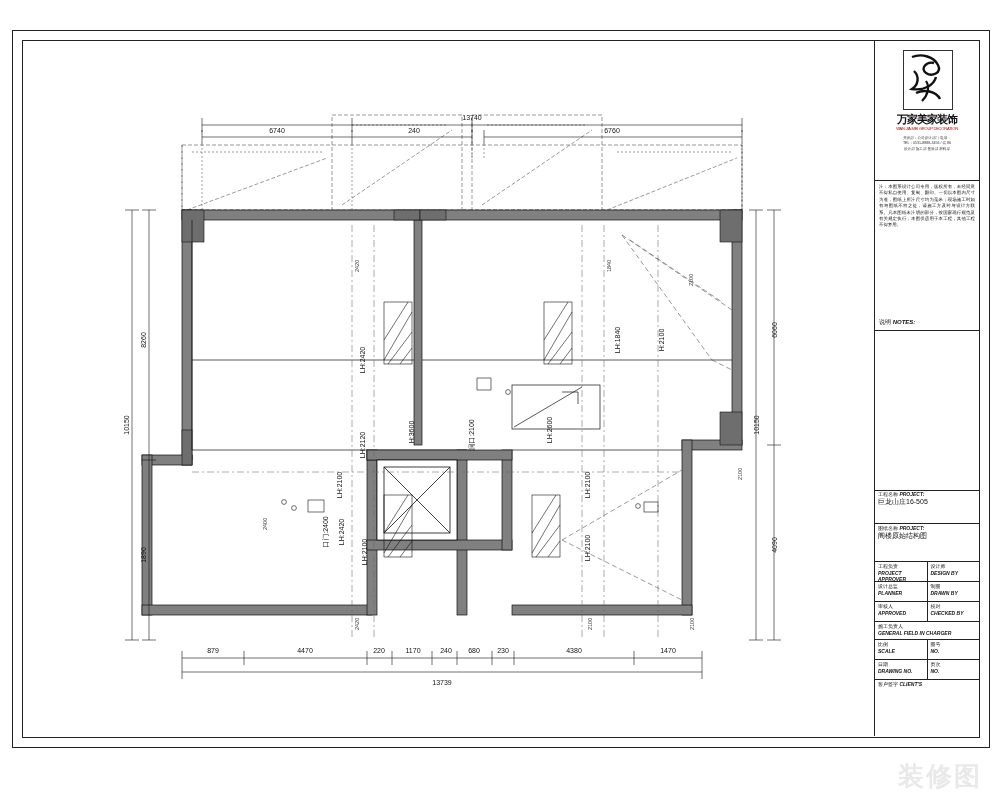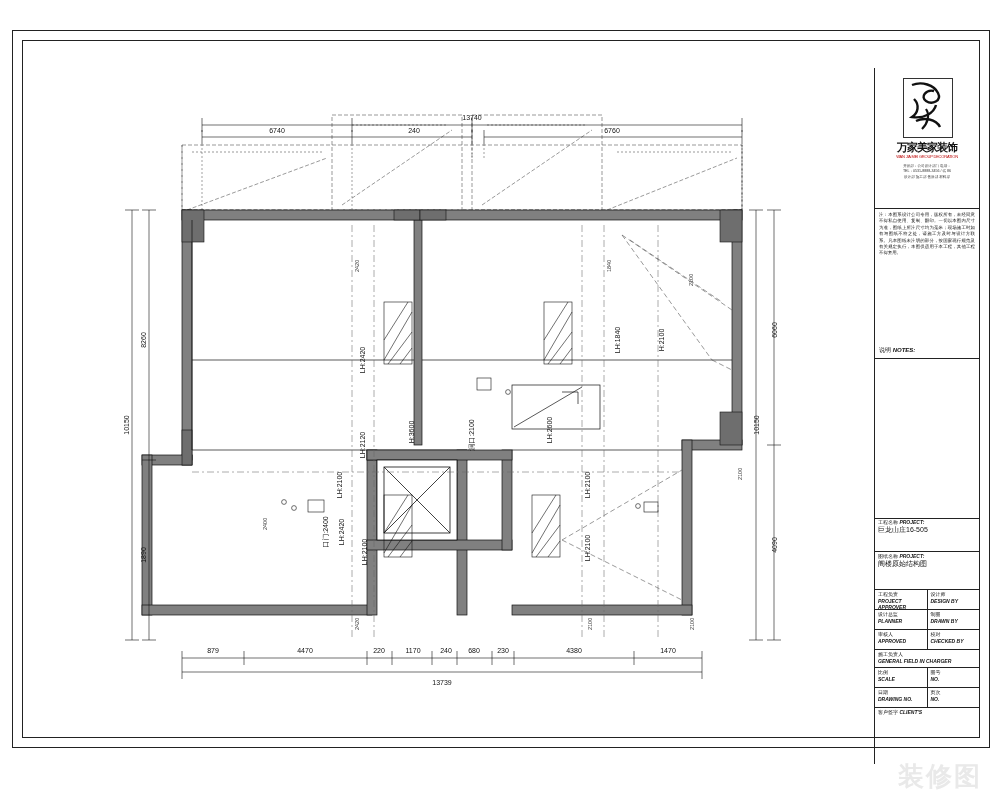--- a/index.html
+++ b/index.html
@@ -1,21 +1,21 @@
 <!DOCTYPE html>
 <html><head>
 <meta charset="utf-8">
 <style>
   html,body{margin:0;padding:0;background:#ffffff;}
   body{width:1000px;height:800px;position:relative;font-family:"Liberation Sans",sans-serif;overflow:hidden;}
   #sheet{position:absolute;left:0;top:0;width:1000px;height:800px;background:#fff;}
   .frame-outer{position:absolute;left:12px;top:30px;width:976px;height:716px;border:1px solid #222;}
   .frame-inner{position:absolute;left:22px;top:40px;width:956px;height:696px;border:1px solid #222;}
   .plan-area{position:absolute;left:22px;top:40px;width:852px;height:696px;overflow:hidden;}
-  .title-block{position:absolute;left:874px;top:40px;width:104px;height:696px;border-left:1px solid #222;margin-top:28px;}
+  .title-block{position:absolute;left:874px;top:40px;width:104px;height:696px;border-left:1px solid #222;}
   .tb-bold{font-weight:bold;font-style:italic;}
   .logo-box{position:absolute;left:0;top:0;width:104px;height:140px;border-bottom:1px solid #222;}
   .logo-mark{position:absolute;left:28px;top:10px;width:48px;height:58px;border:1px solid #333;background:#fff;}
   .logo-mark svg{display:block;}
   .logo-cn{position:absolute;left:0;top:72px;width:104px;text-align:center;font-size:11px;font-weight:bold;color:#111;letter-spacing:-1px;}
   .logo-en{position:absolute;left:0;top:86px;width:104px;text-align:center;font-size:4px;color:#b00;letter-spacing:-0.2px;}
   .logo-addr{position:absolute;left:0;top:96px;width:104px;text-align:center;font-size:3.6px;color:#333;line-height:1.5;}
   .notes-box{position:absolute;left:0;top:140px;width:104px;height:150px;border-bottom:1px solid #222;}
   .notes-text{font-size:4.4px;color:#111;line-height:1.45;padding:4px 4px 0 4px;text-align:justify;}
   .notes-label{position:absolute;left:4px;bottom:3px;font-size:6px;color:#111;}

